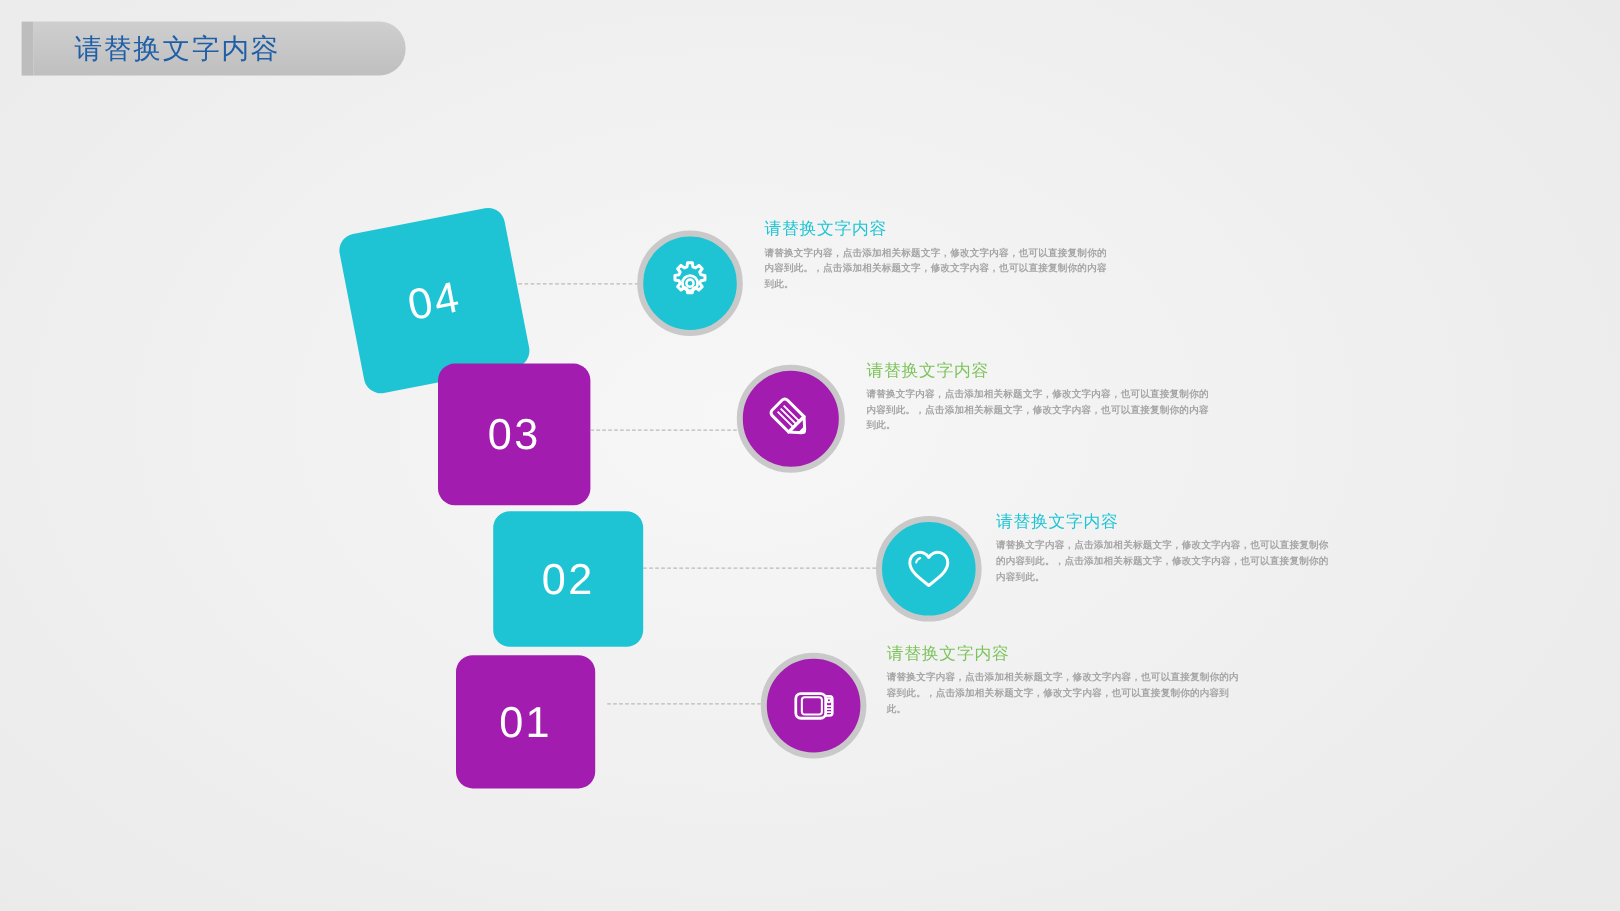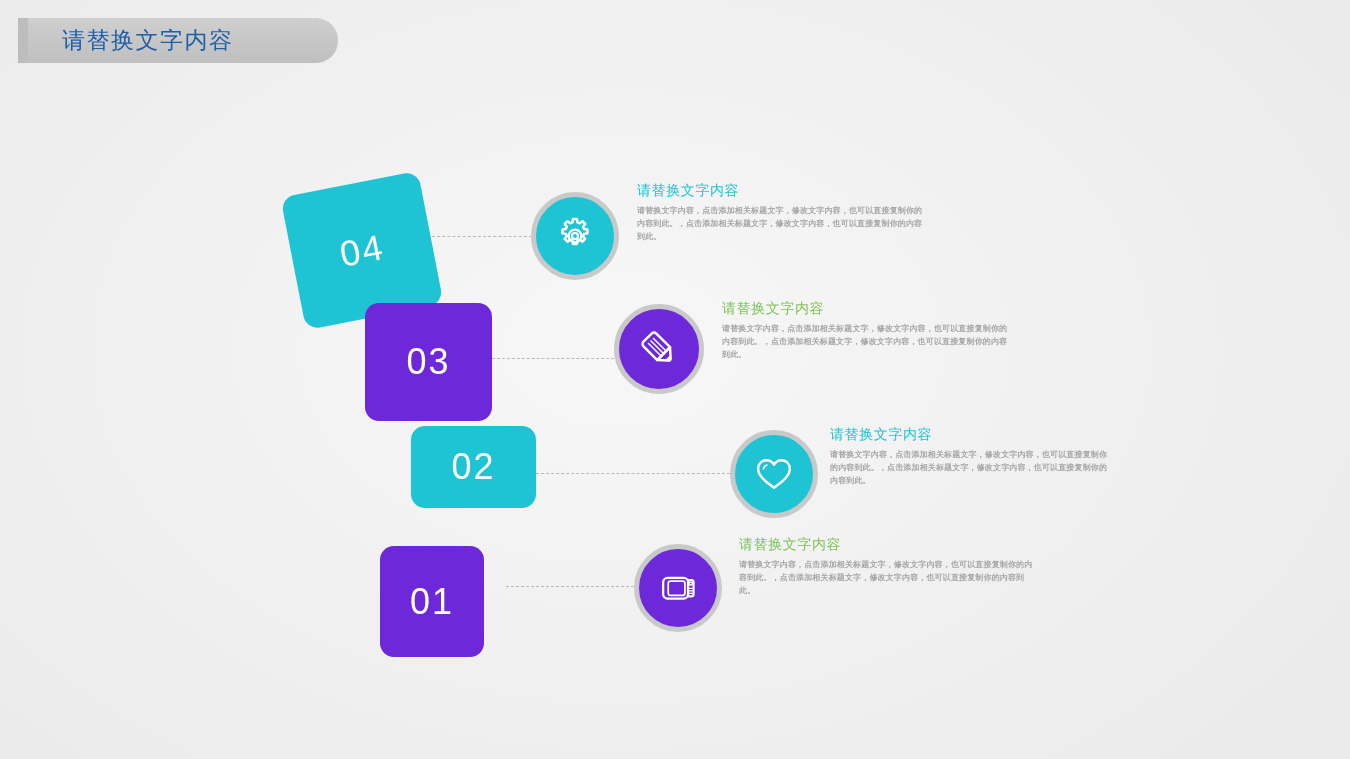--- a/index.html
+++ b/index.html
@@ -81,21 +81,21 @@
     font-size:8px;
     line-height:1.65;
     color:#a6a6a6;
     letter-spacing:.15px;
     font-weight:bold;
   }
 
   .c-cyan  { color:#1ec4d4; }
   .c-green { color:#7cc35a; }
   .bg-cyan  { background:#1ec4d4; }
-  .bg-green { background:#6d28d9; }
+  .bg-green { background:#a21caf; }
 </style>
 </head>
 <body>
 
 <div class="title-wrap">
   <div class="title-accent"></div>
   <div class="title-plate">
     <div class="title-text">请替换文字内容</div>
   </div>
 </div>
@@ -150,21 +150,21 @@
     </span>
   </div>
 
   <div class="textblock" style="left:722px; top:300px; width:290px;">
     <div class="tb-head c-green">请替换文字内容</div>
     <div class="tb-body">请替换文字内容，点击添加相关标题文字，修改文字内容，也可以直接复制你的内容到此。，点击添加相关标题文字，修改文字内容，也可以直接复制你的内容到此。</div>
   </div>
 </div>
 
 <div class="row">
-  <div class="numbox bg-cyan" style="left:411px; top:426px; width:125px; height:82px;">
+  <div class="numbox bg-cyan" style="left:411px; top:426px; width:125px; height:113px;">
     <span>02</span>
   </div>
 
   <div class="connector" style="left:536px; top:473px; width:194px;"></div>
 
   <div class="badge bg-cyan" style="left:730px; top:430px; width:88px; height:88px;">
     <span>
       <svg width="46" height="46" viewBox="0 0 48 48">
         <path d="M24 38.5
                  C 16.5 32.5, 7.5 26.5, 7.5 18.8
@@ -176,21 +176,21 @@
     </span>
   </div>
 
   <div class="textblock" style="left:830px; top:426px; width:283px;">
     <div class="tb-head c-cyan">请替换文字内容</div>
     <div class="tb-body">请替换文字内容，点击添加相关标题文字，修改文字内容，也可以直接复制你的内容到此。，点击添加相关标题文字，修改文字内容，也可以直接复制你的内容到此。</div>
   </div>
 </div>
 
 <div class="row">
-  <div class="numbox bg-green" style="left:380px; top:546px; width:104px; height:111px;">
+  <div class="numbox bg-green" style="left:380px; top:546px; width:116px; height:111px;">
     <span>01</span>
   </div>
 
   <div class="connector" style="left:506px; top:586px; width:128px;"></div>
 
   <div class="badge bg-green" style="left:634px; top:544px; width:88px; height:88px;">
     <span>
       <svg width="46" height="46" viewBox="0 0 48 48">
         <rect x="8.5" y="13.5" width="26" height="21.5" rx="4.5" fill="none" stroke="#ffffff" stroke-width="2.4"></rect>
         <path d="M13.8 19.2 a2.4 2.4 0 0 1 2.4-2.4 h12.6 a2.4 2.4 0 0 1 2.4 2.4 v10.2 a2.4 2.4 0 0 1 -2.4 2.4 h-12.6 a2.4 2.4 0 0 1 -2.4-2.4 z" fill="none" stroke="#ffffff" stroke-width="1.8"></path>

